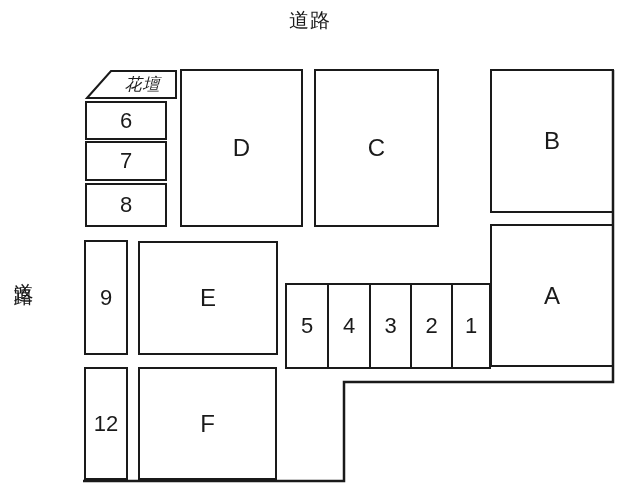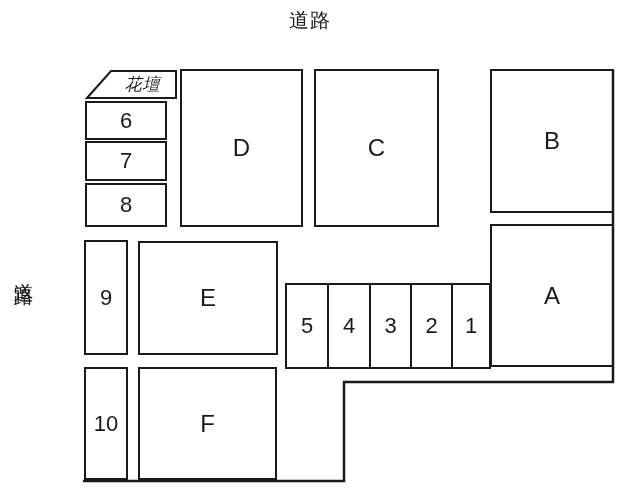--- a/index.html
+++ b/index.html
@@ -90,20 +90,20 @@
   <div class="lbl plot-l" style="left:315px; top:70px; width:123px; height:156px;">C</div>
   <div class="lbl plot-l" style="left:491px; top:70px; width:122px; height:142px;">B</div>
   <div class="lbl plot-l" style="left:491px; top:225px; width:122px; height:141px;">A</div>
   <div class="lbl plot-l" style="left:139px; top:242px; width:138px; height:112px;">E</div>
   <div class="lbl plot-l" style="left:139px; top:368px; width:137px; height:111px;">F</div>
 
   <div class="lbl num-l" style="left:86px; top:102px; width:80px; height:37px;">6</div>
   <div class="lbl num-l" style="left:86px; top:142px; width:80px; height:38px;">7</div>
   <div class="lbl num-l" style="left:86px; top:184px; width:80px; height:42px;">8</div>
   <div class="lbl num-l" style="left:85px; top:241px; width:42px; height:113px;">9</div>
-  <div class="lbl num-l" style="left:85px; top:368px; width:42px; height:111px;">10</div>
+  <div class="lbl num-l" style="left:85px; top:368px; width:42px; height:111px;">12</div>
   <div class="lbl num-l" style="left:286px; top:284px; width:42px; height:84px;">5</div>
   <div class="lbl num-l" style="left:328px; top:284px; width:42px; height:84px;">4</div>
   <div class="lbl num-l" style="left:370px; top:284px; width:41px; height:84px;">3</div>
   <div class="lbl num-l" style="left:411px; top:284px; width:41px; height:84px;">2</div>
   <div class="lbl num-l" style="left:452px; top:284px; width:38px; height:84px;">1</div>
 
 </div>
 
 </body></html>

